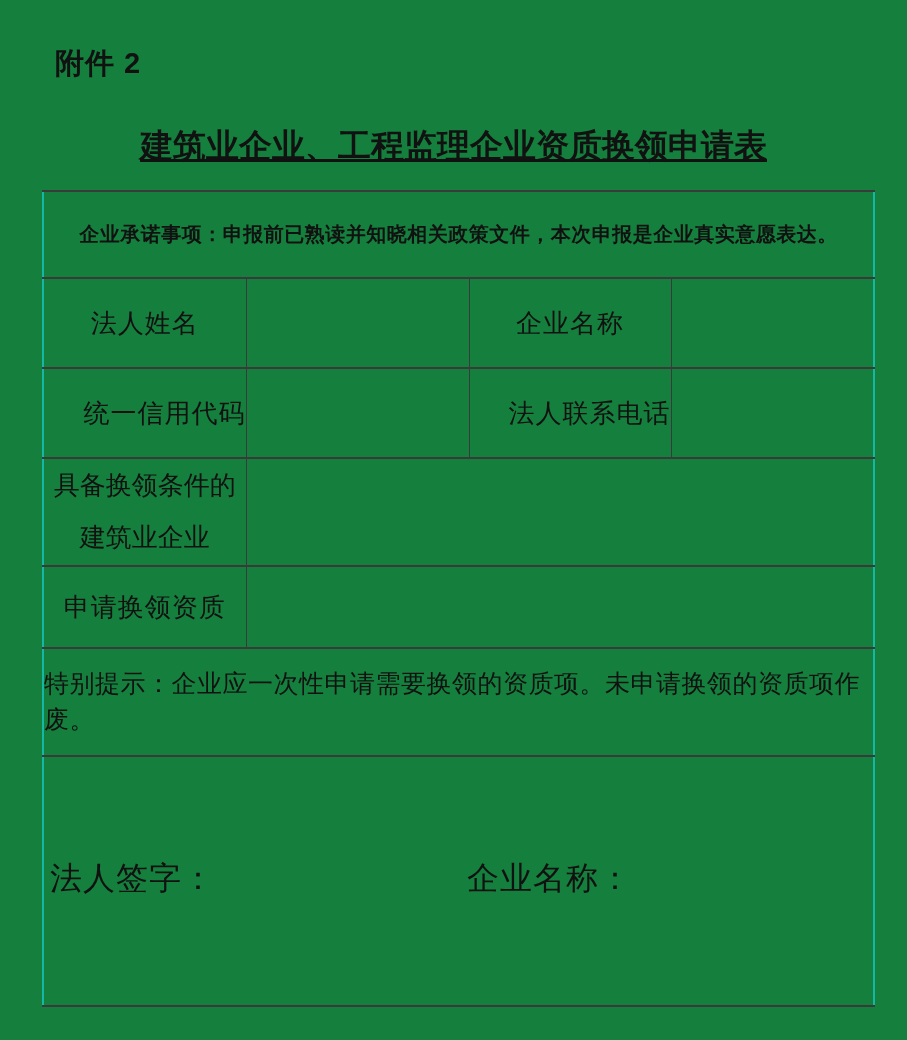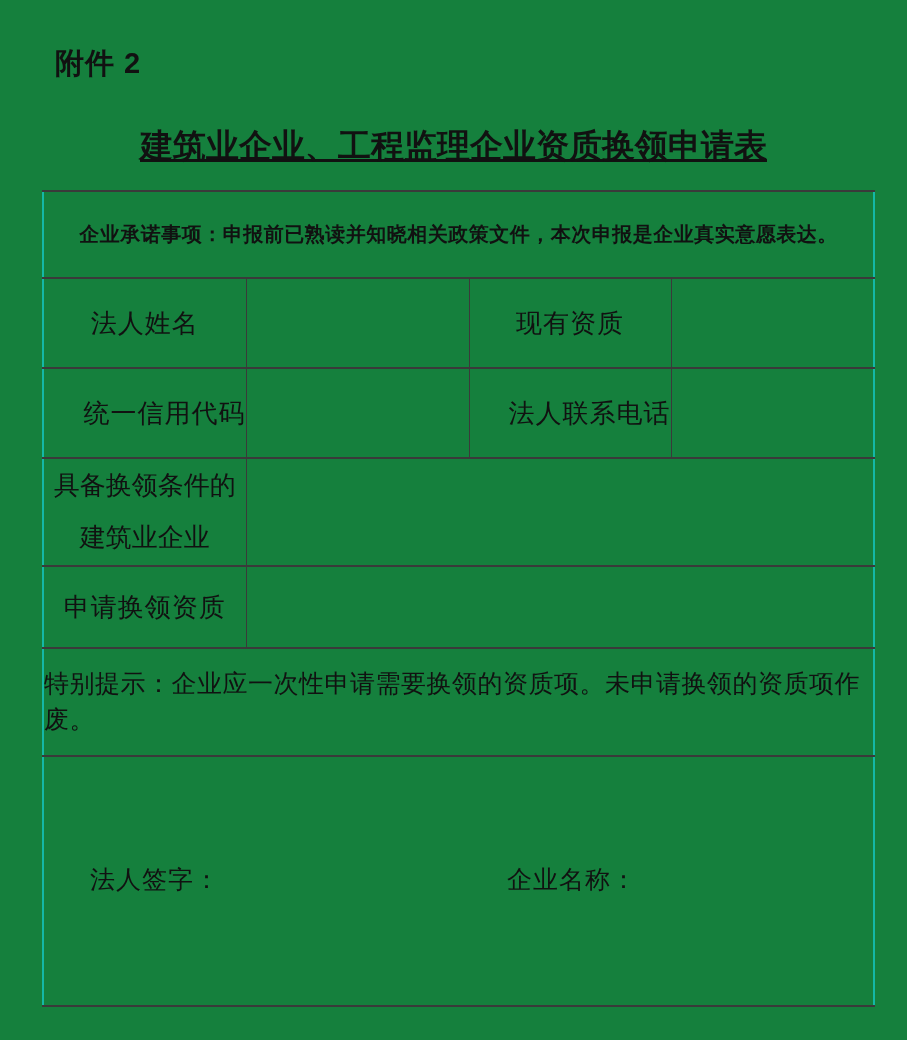--- a/index.html
+++ b/index.html
@@ -84,25 +84,24 @@
     padding: 12px 8px 0 6px;
     letter-spacing: 0.5px;
   }
   .sign-cell {
     height: 248px;
     position: relative;
     vertical-align: top;
   }
   .sign-label {
     position: absolute;
-    top: 106px;
-    font-size: 25px;
+    top: 100px;
+    font-size: 32px;
     letter-spacing: 1px;
     white-space: nowrap;
-    margin-left: 40px;
   }
   .sign-label.legal { left: 6px; }
   .sign-label.seal  { left: 423px; }
 </style>
 </head>
 <body>
 
 <div class="page">
 
   <div class="attachment-label">附件 2</div>
@@ -118,21 +117,21 @@
     </colgroup>
 
     <tbody>
         <tr>
       <td class="commit-cell" colspan="4">企业承诺事项：申报前已熟读并知晓相关政策文件，本次申报是企业真实意愿表达。</td>
     </tr>
 
     <tr class="row-name">
       <td class="label-cell">法人姓名</td>
       <td></td>
-      <td class="label-cell">现有资质</td>
+      <td class="label-cell">企业名称</td>
       <td></td>
     </tr>
 
     <tr class="row-code">
       <td class="label-cell">统一信用代码</td>
       <td></td>
       <td class="label-cell">法人联系电话</td>
       <td></td>
     </tr>
 

